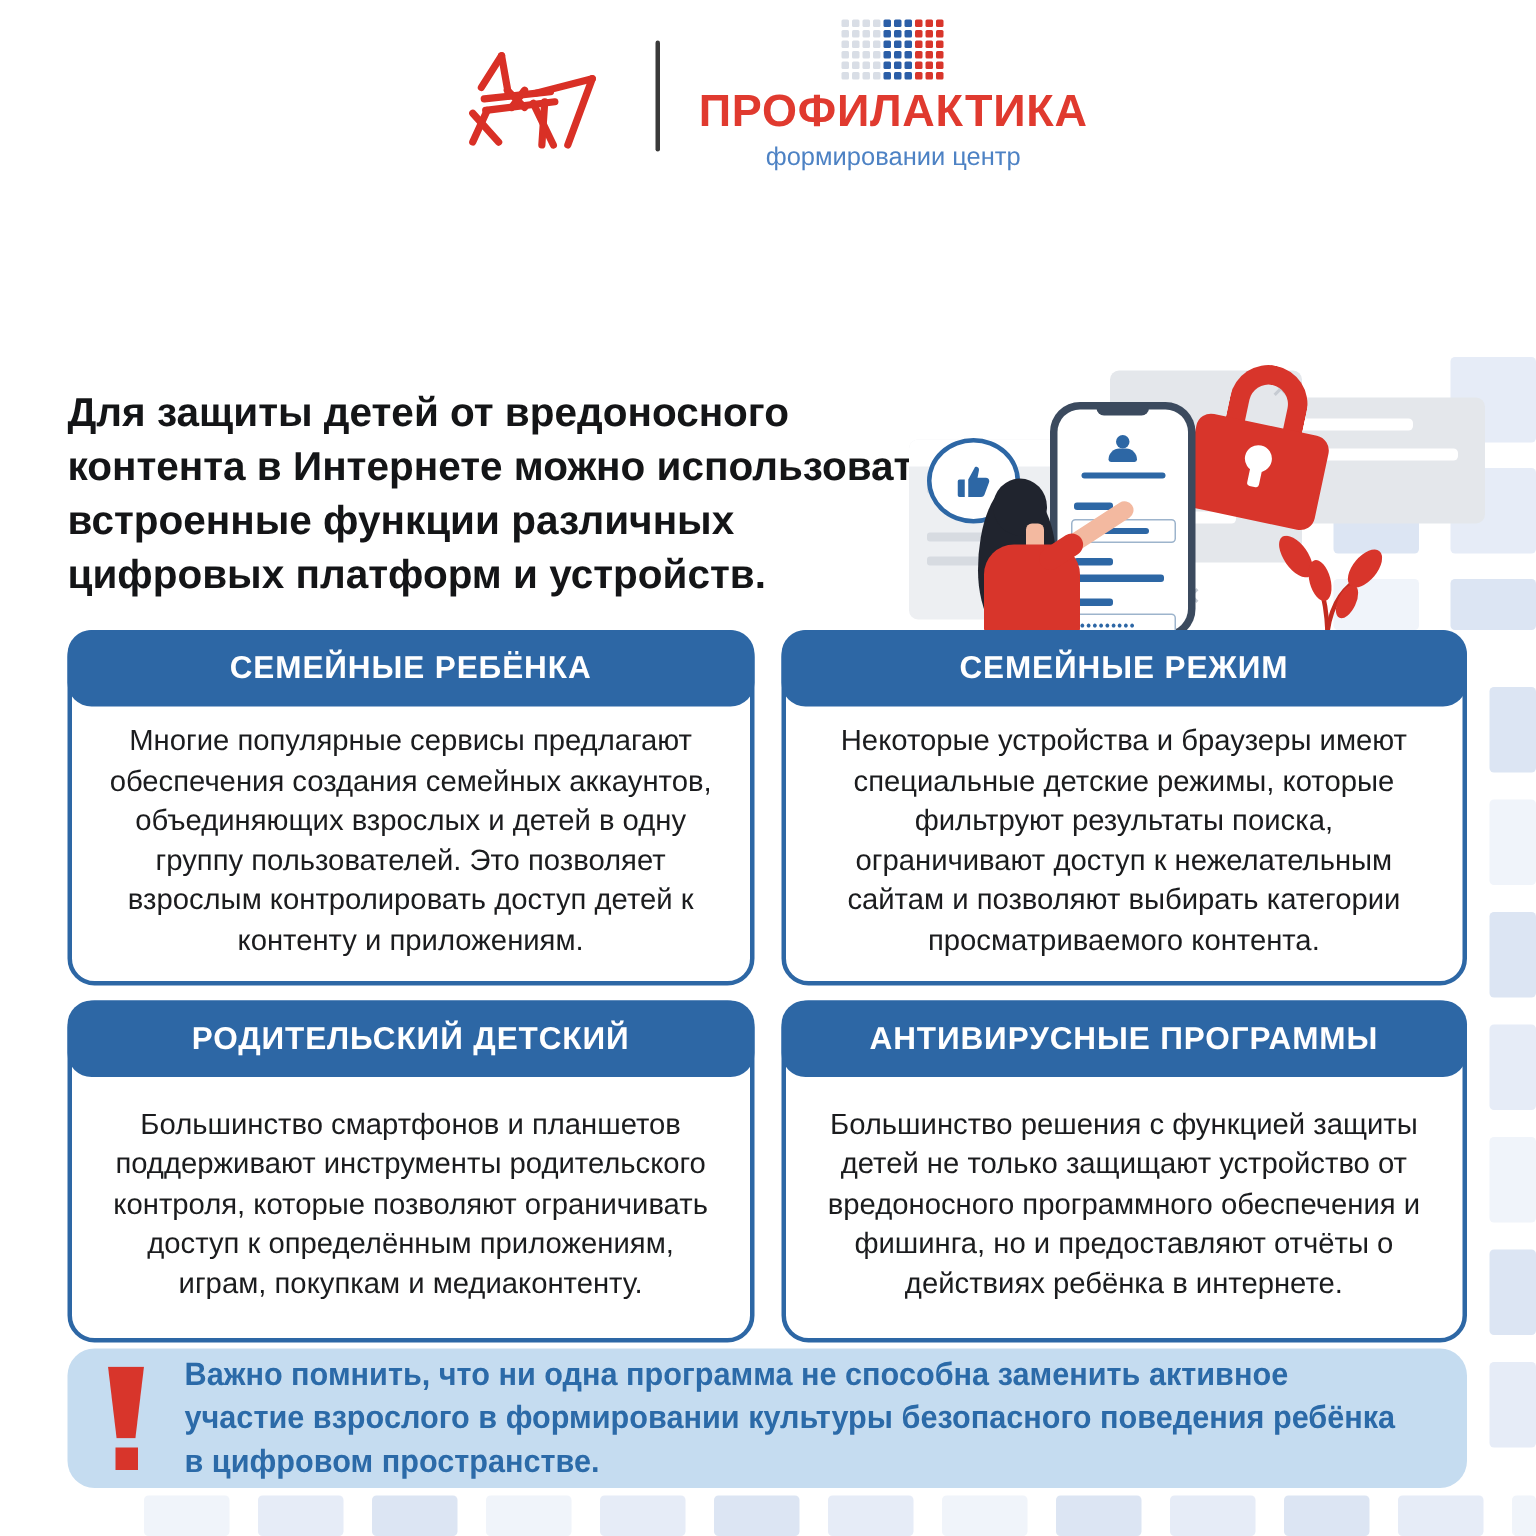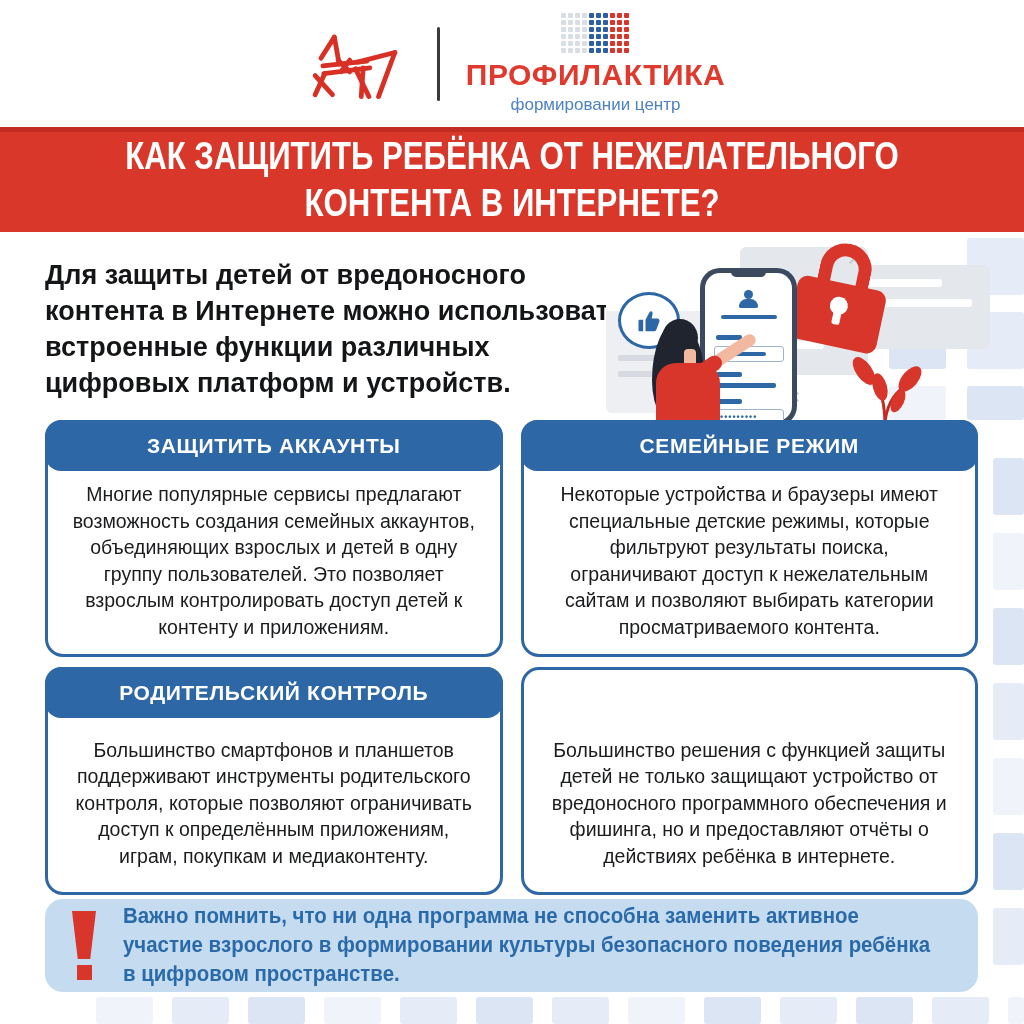--- a/index.html
+++ b/index.html
@@ -183,23 +183,20 @@
           <span class="px b"></span>
           <span class="px r"></span>
           <span class="px r"></span>
           <span class="px r"></span>
       </div>
       <div class="brand-title">ПРОФИЛАКТИКА</div>
       <div class="brand-sub">формировании центр</div>
     </div>
   </div>
 
-  <div class="banner">
-    <div class="banner-inner">КАК ЗАЩИТИТЬ РЕБЁНКА ОТ НЕЖЕЛАТЕЛЬНОГО КОНТЕНТА В ИНТЕРНЕТЕ?</div>
-  </div>
 
   <div class="intro">Для защиты детей от вредоносного контента в Интернете можно использовать встроенные функции различных цифровых платформ и устройств.</div>
 
   <span class="sq c1" style="left:967px; top:238px; width:57px; height:57px;"></span>
   <span class="sq c2" style="left:889px; top:312px; width:57px; height:57px;"></span>
   <span class="sq c1" style="left:967px; top:312px; width:57px; height:57px;"></span>
   <span class="sq c3" style="left:889px; top:386px; width:57px; height:34px;"></span>
   <span class="sq c2" style="left:967px; top:386px; width:57px; height:34px;"></span>
 
   <span class="sq c2" style="left:993px; top:458px; width:31px; height:57px;"></span>
@@ -291,37 +288,40 @@
       <ellipse cx="24" cy="14" rx="8" ry="16" fill="#d8352b" transform="rotate(-35 24 14)"></ellipse>
       <ellipse cx="40" cy="30" rx="7" ry="14" fill="#d8352b" transform="rotate(-15 40 30)"></ellipse>
       <ellipse cx="70" cy="22" rx="8" ry="15" fill="#d8352b" transform="rotate(40 70 22)"></ellipse>
       <ellipse cx="58" cy="44" rx="6" ry="12" fill="#d8352b" transform="rotate(25 58 44)"></ellipse>
     </svg>
   </div>
 
   <div class="cards">
     <div class="card">
       <div class="card-header">
-        <span class="card-title">ЗАЩИТИТЬ АККАУНТЫ</span>
-      </div>
-      <div class="card-body">Многие популярные сервисы предлагают возможность создания семейных аккаунтов, объединяющих взрослых и детей в одну группу пользователей. Это позволяет взрослым контролировать доступ детей к контенту и приложениям.</div>
+        <span class="card-title">СЕМЕЙНЫЕ РЕБЁНКА</span>
+      </div>
+      <div class="card-body">Многие популярные сервисы предлагают обеспечения создания семейных аккаунтов, объединяющих взрослых и детей в одну группу пользователей. Это позволяет взрослым контролировать доступ детей к контенту и приложениям.</div>
     </div>
     <div class="card">
       <div class="card-header">
         <span class="card-title">СЕМЕЙНЫЕ РЕЖИМ</span>
       </div>
       <div class="card-body">Некоторые устройства и браузеры имеют специальные детские режимы, которые фильтруют результаты поиска, ограничивают доступ к нежелательным сайтам и позволяют выбирать категории просматриваемого контента.</div>
     </div>
     <div class="card">
       <div class="card-header">
-        <span class="card-title">РОДИТЕЛЬСКИЙ КОНТРОЛЬ</span>
+        <span class="card-title">РОДИТЕЛЬСКИЙ ДЕТСКИЙ</span>
       </div>
       <div class="card-body">Большинство смартфонов и планшетов поддерживают инструменты родительского контроля, которые позволяют ограничивать доступ к определённым приложениям, играм, покупкам и медиаконтенту.</div>
     </div>
     <div class="card">
+      <div class="card-header">
+        <span class="card-title">АНТИВИРУСНЫЕ ПРОГРАММЫ</span>
+      </div>
       <div class="card-body">Большинство решения с функцией защиты детей не только защищают устройство от вредоносного программного обеспечения и фишинга, но и предоставляют отчёты о действиях ребёнка в интернете.</div>
     </div>
   </div>
 
   <div class="note">
     <div class="note-excl">
       <span class="excl-bar"></span>
       <span class="excl-dot"></span>
     </div>
     <div class="note-text">Важно помнить, что ни одна программа не способна заменить активное участие взрослого в формировании культуры безопасного поведения ребёнка в цифровом пространстве.</div>

